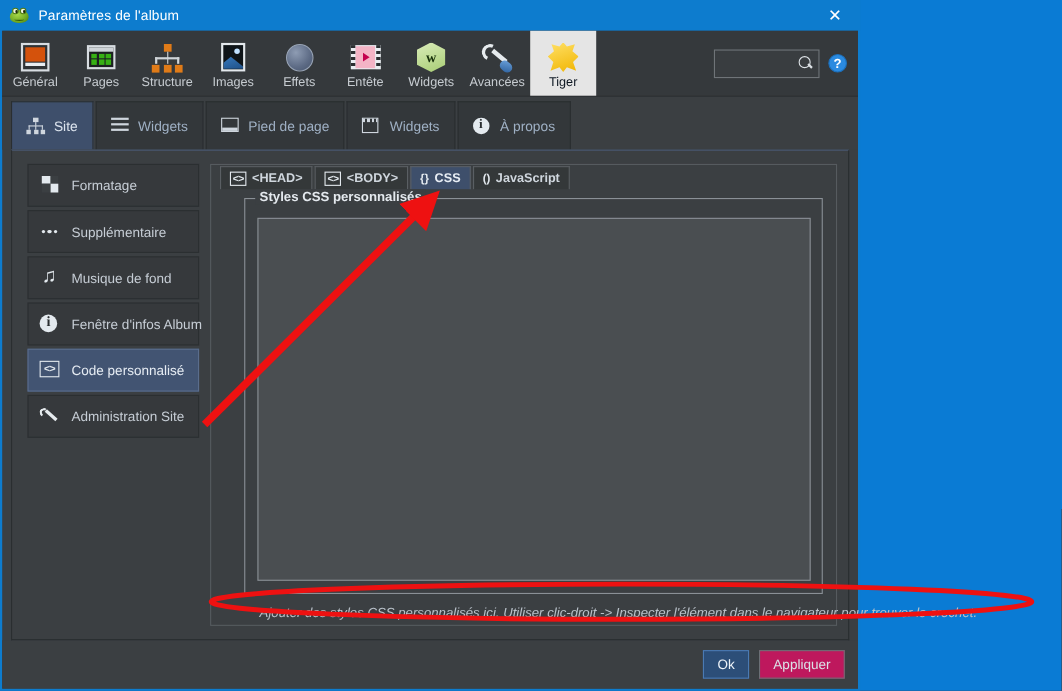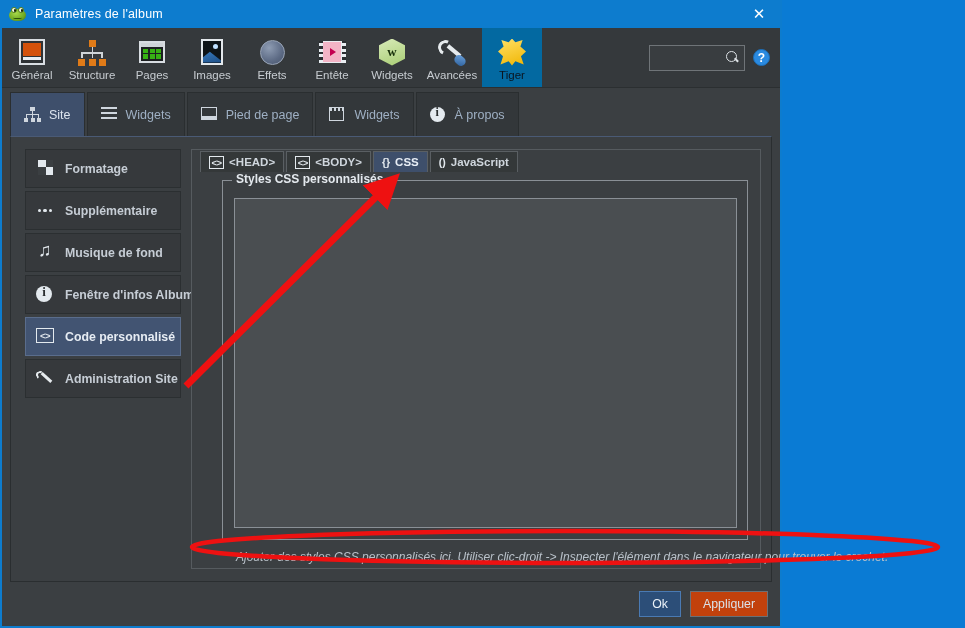--- a/index.html
+++ b/index.html
@@ -84,21 +84,21 @@
     width: 60px;
     display: flex; flex-direction: column;
     align-items: center; justify-content: center;
     gap: 2px;
     cursor: pointer;
     color: #c7ccd1;
     font-size: 11.5px;
     padding-top: 2px;
   }
   .tb-item .lbl { white-space: nowrap; }
-  .tb-item.selected { background: #0369a1; color: #0b1520; }
+  .tb-item.selected { background: #e5e5e5; color: #0b1520; }
   .tb-icon { width: 30px; height: 30px; position: relative; }
 
   
   .ic-general { border: 2.5px solid #d8dde2; background: #2e3235; width: 26px; height: 26px; margin: 2px auto 0; position: relative; }
   .ic-general::before { content:""; position:absolute; left:2px; top:2px; right:2px; height:13px; background:#d4520c; }
   .ic-general::after { content:""; position:absolute; left:2px; bottom:3px; right:2px; height:3px; background:#e8edf1; }
 
   .ic-structure { width: 30px; height: 26px; position: relative; margin-top: 3px; }
   .ic-structure i { position:absolute; background:#e07b18; width:7px; height:7px; display:block; }
   .ic-structure i.top { left: 11.5px; top: 0; }
@@ -266,21 +266,20 @@
   }
   .sb-item {
     height: 39px;
     display: flex; align-items: center; gap: 11px;
     padding: 0 10px;
     background: #36393c;
     border: 1px solid #2b2f31;
     color: #c6cdd5; font-size: 12.3px;
     cursor: pointer;
     white-space: nowrap;
-    font-weight: bold;
   }
   .sb-item.selected { background: #425472; color: #e6ecf3; border-color: #5a6d8c; }
   .sb-ic { width: 18px; height: 18px; flex: 0 0 18px; position: relative; }
 
   .sbic-format { width:15px; height:15px; position:relative; margin-left:2px;
      display:grid; grid-template-columns:1fr 1fr; grid-template-rows:1fr 1fr; }
   .sbic-format span { display:block; }
   .sbic-format span:nth-child(1){ background:#e3e9ee; }
   .sbic-format span:nth-child(2){ background:#3b3f42; }
   .sbic-format span:nth-child(3){ background:#3b3f42; }
@@ -391,21 +390,21 @@
     display: flex; align-items: center; justify-content: flex-end;
     gap: 9px; padding-right: 12px;
     background: #3b3f42;
   }
   .btn {
     min-width: 42px; height: 26px;
     padding: 0 12px;
     display: flex; align-items: center; justify-content: center;
     font-size: 12.3px;
     border: 1px solid #6b7075;
-    background: #c2410c;
+    background: #be185d;
     color: #dbe1e7;
     cursor: pointer;
   }
   .btn.primary { background: #2c4e78; border-color: #4a7ab3; color: #ecf2f8; }
 
   
   #annotations {
     position: absolute; left: 0; top: 0;
     width: 965px; height: 628px;
     pointer-events: none;
@@ -434,49 +433,49 @@
 
       <div class="tb-item">
         <div class="tb-icon">
             <div class="ic-general"></div>
           </div>
         <div class="lbl">Général</div>
       </div>
 
       <div class="tb-item">
         <div class="tb-icon">
+          <div class="ic-pages">
+              <div class="grid">
+                <span></span>
+                <span></span>
+                <span></span>
+                <span></span>
+                <span></span>
+                <span></span>
+              </div>
+            </div>
+        </div>
+        <div class="lbl">Pages</div>
+      </div>
+
+      <div class="tb-item">
+        <div class="tb-icon">
           <div class="ic-structure">
             <i class="top"></i>
               <i class="b1"></i>
               <i class="b2"></i>
               <i class="b3"></i>
             <u class="v1"></u>
               <u class="h"></u>
               <u class="v2"></u>
               <u class="v3"></u>
               <u class="v4"></u>
           </div>
         </div>
         <div class="lbl">Structure</div>
-      </div>
-
-      <div class="tb-item">
-        <div class="tb-icon">
-          <div class="ic-pages">
-              <div class="grid">
-                <span></span>
-                <span></span>
-                <span></span>
-                <span></span>
-                <span></span>
-                <span></span>
-              </div>
-            </div>
-        </div>
-        <div class="lbl">Pages</div>
       </div>
 
       <div class="tb-item">
         <div class="tb-icon">
             <div class="ic-images"></div>
           </div>
         <div class="lbl">Images</div>
       </div>
 
       <div class="tb-item">

